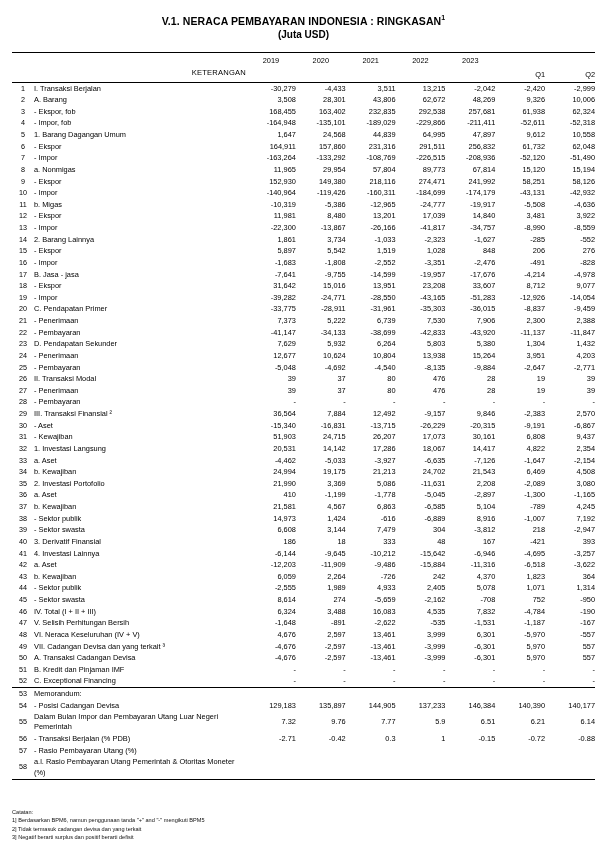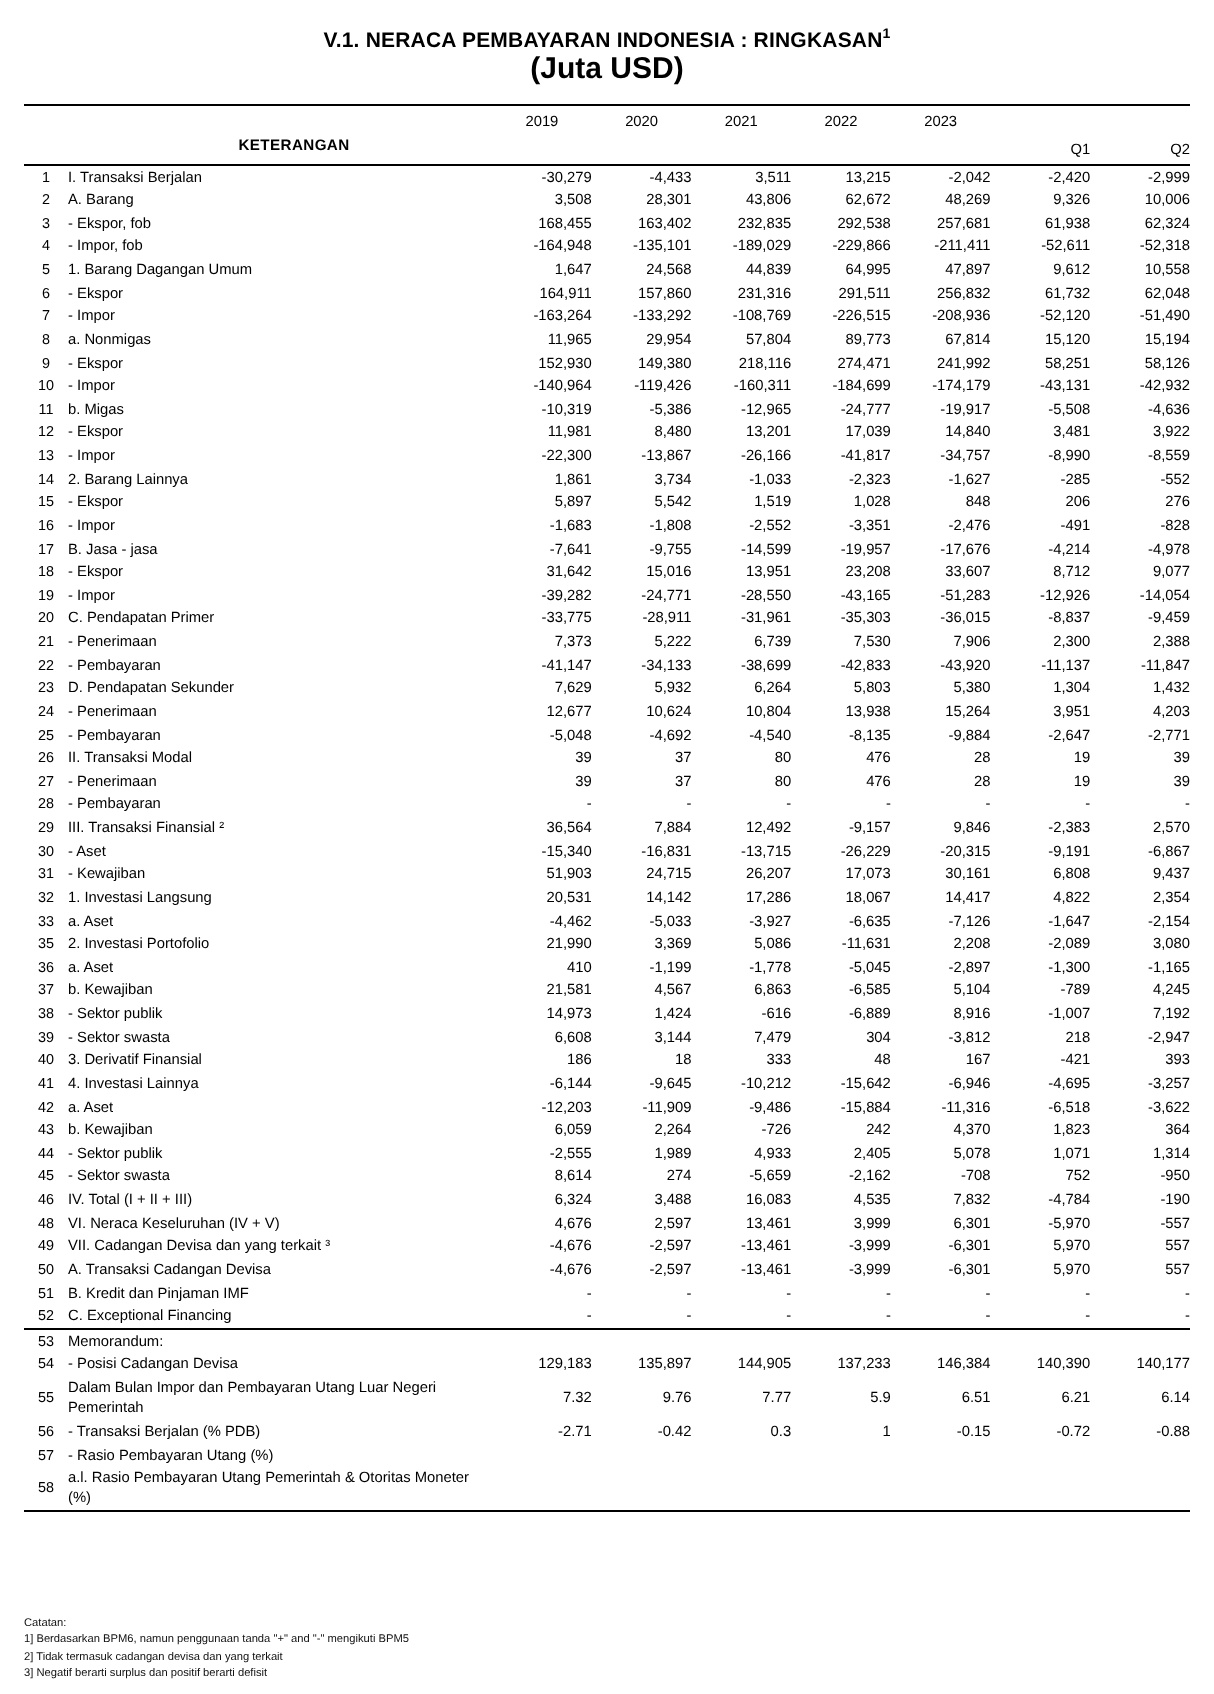--- a/index.html
+++ b/index.html
@@ -26,21 +26,21 @@
     text-align: center;
     padding-top: 11px;
   }
   .title-main {
     font-size: 10.5px;
     font-weight: bold;
     letter-spacing: 0.1px;
     line-height: 13px;
   }
   .title-sub {
-    font-size: 15px;
+    font-size: 10px;
     font-weight: bold;
     line-height: 13px;
   }
   .sup {
     font-size: 7px;
     vertical-align: super;
   }
 
   table.bop {
     border-collapse: collapse;
@@ -74,26 +74,25 @@
   .hdr-bot td {
     height: 14px;
     font-size: 7.4px;
     font-weight: bold;
     text-align: right;
     vertical-align: bottom;
     padding-bottom: 1px;
     border-bottom: 1.6px solid #000;
   }
   .hdr-bot td.keterangan {
-    text-align: center;
+    text-align: right;
     vertical-align: top;
     padding-left: 14px;
     font-size: 7.6px;
     letter-spacing: 0.2px;
-    font-weight: bold;
   }
   .hdr-top td.keterangan { border-top: 1.6px solid #000; }
 
   tr.data td {
     height: 11.62px;
     line-height: 11.62px;
   }
   td.no {
     text-align: center;
     font-size: 7.2px;
@@ -539,20 +538,31 @@
           <td class="lbl i3">a. Aset</td>
           <td class="val">-4,462</td>
           <td class="val">-5,033</td>
           <td class="val">-3,927</td>
           <td class="val">-6,635</td>
           <td class="val">-7,126</td>
           <td class="val">-1,647</td>
           <td class="val">-2,154</td>
         </tr>
         <tr class="data">
+          <td class="no">34</td>
+          <td class="lbl i3">b. Kewajiban</td>
+          <td class="val">24,994</td>
+          <td class="val">19,175</td>
+          <td class="val">21,213</td>
+          <td class="val">24,702</td>
+          <td class="val">21,543</td>
+          <td class="val">6,469</td>
+          <td class="val">4,508</td>
+        </tr>
+        <tr class="data">
           <td class="no">35</td>
           <td class="lbl i2">2. Investasi Portofolio</td>
           <td class="val">21,990</td>
           <td class="val">3,369</td>
           <td class="val">5,086</td>
           <td class="val">-11,631</td>
           <td class="val">2,208</td>
           <td class="val">-2,089</td>
           <td class="val">3,080</td>
         </tr>
@@ -671,20 +681,31 @@
           <td class="lbl i0">IV. Total (I + II + III)</td>
           <td class="val">6,324</td>
           <td class="val">3,488</td>
           <td class="val">16,083</td>
           <td class="val">4,535</td>
           <td class="val">7,832</td>
           <td class="val">-4,784</td>
           <td class="val">-190</td>
         </tr>
         <tr class="data b">
+          <td class="no">47</td>
+          <td class="lbl i0">V. Selisih Perhitungan Bersih</td>
+          <td class="val">-1,648</td>
+          <td class="val">-891</td>
+          <td class="val">-2,622</td>
+          <td class="val">-535</td>
+          <td class="val">-1,531</td>
+          <td class="val">-1,187</td>
+          <td class="val">-167</td>
+        </tr>
+        <tr class="data b">
           <td class="no">48</td>
           <td class="lbl i0">VI. Neraca Keseluruhan (IV + V)</td>
           <td class="val">4,676</td>
           <td class="val">2,597</td>
           <td class="val">13,461</td>
           <td class="val">3,999</td>
           <td class="val">6,301</td>
           <td class="val">-5,970</td>
           <td class="val">-557</td>
         </tr>

